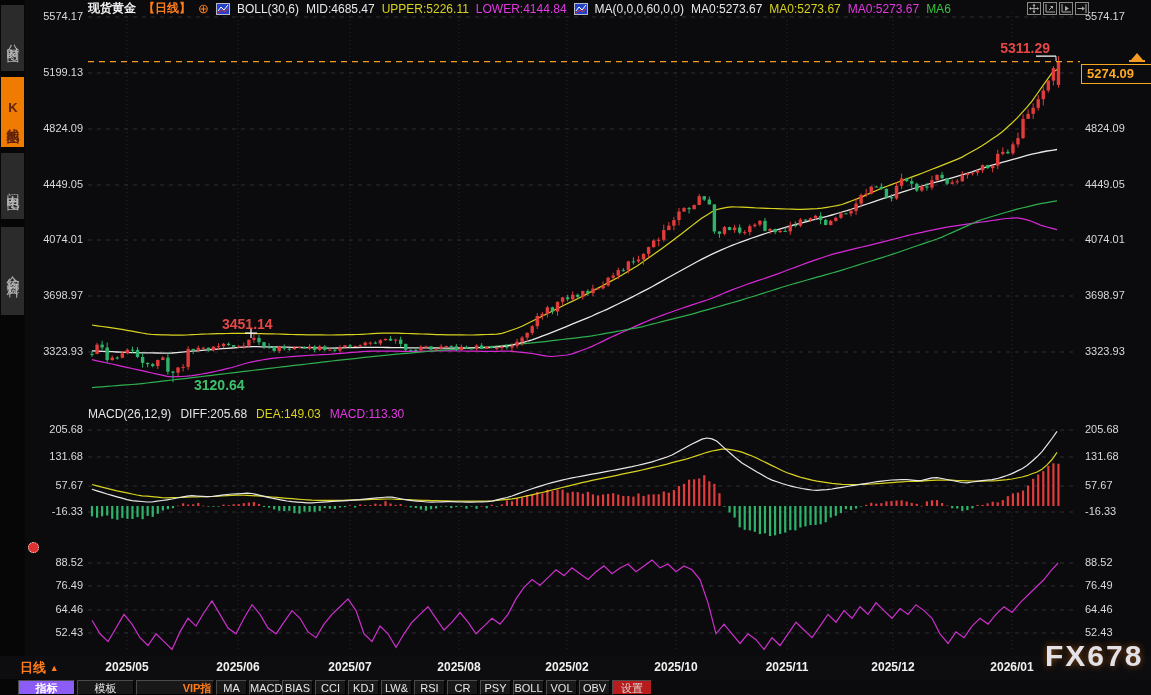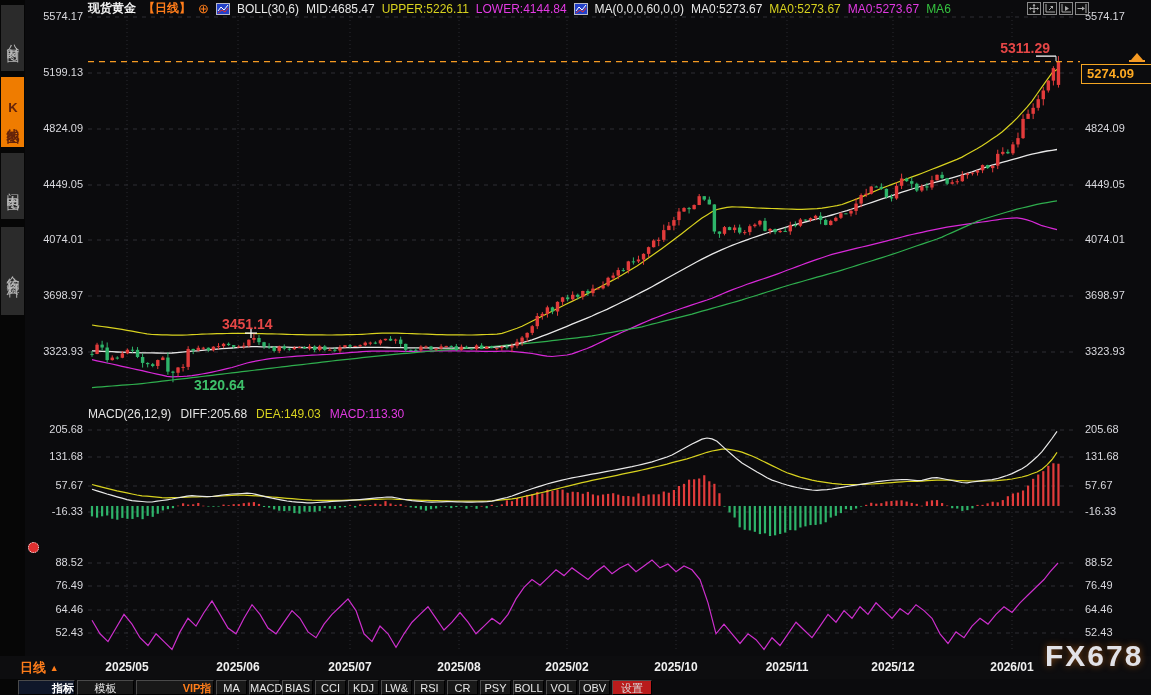--- a/index.html
+++ b/index.html
@@ -48,21 +48,21 @@
   
   .xaxis{position:absolute;left:0;top:656px;width:1151px;height:23px;background:#0d0d0f;z-index:5;}
   .period-sel{position:absolute;left:20px;top:3px;color:#ff7d1a;font-weight:bold;font-size:13px;cursor:pointer;}
   .period-sel .tri{font-size:9px;vertical-align:1px;}
   .month{position:absolute;top:4px;width:64px;text-align:center;color:#f0f0f0;font-weight:bold;font-size:12px;}
   
   .toolbar{position:absolute;left:18px;top:680px;height:15px;display:flex;gap:2px;z-index:6;}
   .tbtn{height:15px;line-height:15px;text-align:center;font-size:11px;color:#e8e8e8;cursor:pointer;
     background:#181818;border-top:1px solid #4a4a4a;border-left:1px solid #4a4a4a;
     border-right:1px solid #000;border-bottom:1px solid #000;box-sizing:border-box;}
-  .tbtn.active{background:#0f172a;color:#fff;font-weight:bold;text-align:right;}
+  .tbtn.active{background:#8b5cf6;color:#fff;font-weight:bold;}
   .tbtn.vip{color:#ff7d1a;font-weight:bold;}
   .tbtn.settings{background:#b91c1c;color:#d8d8d8;}
   .w56{width:57px;} .w78{width:78px;padding-left:44px;} .w31{width:31px;} .w40{width:40px;}
   
   .watermark{position:absolute;left:1014px;top:639px;font-size:30px;font-weight:bold;color:#e2e2e8;
     letter-spacing:2px;z-index:9;text-shadow:0 0 7px rgba(255,130,20,.5);margin-left:31px;}
 </style>
 </head>
 <body>
 

